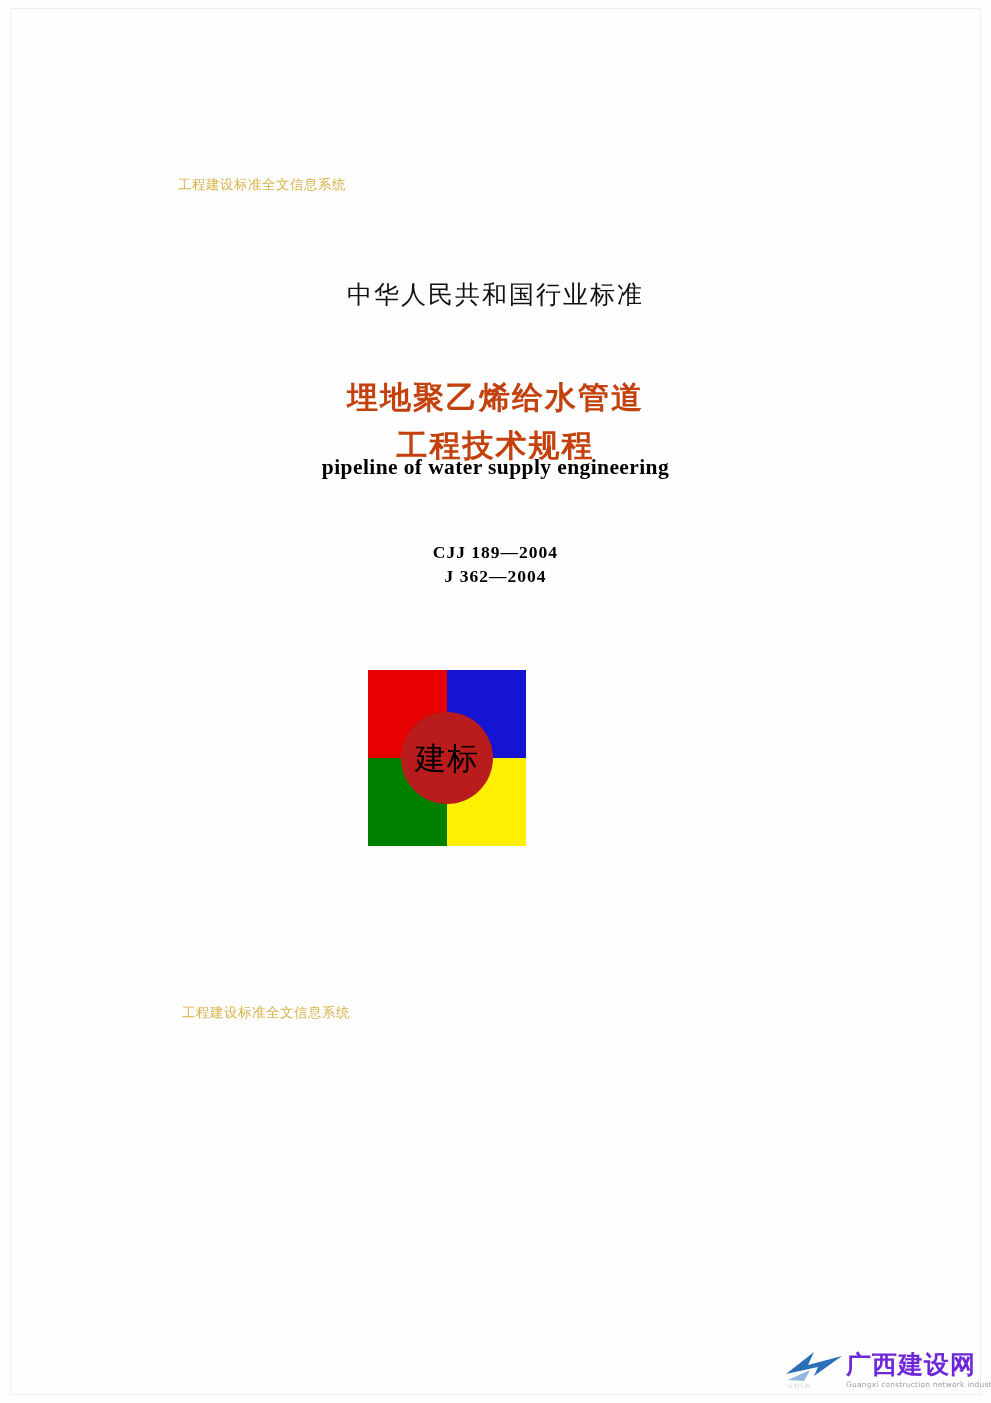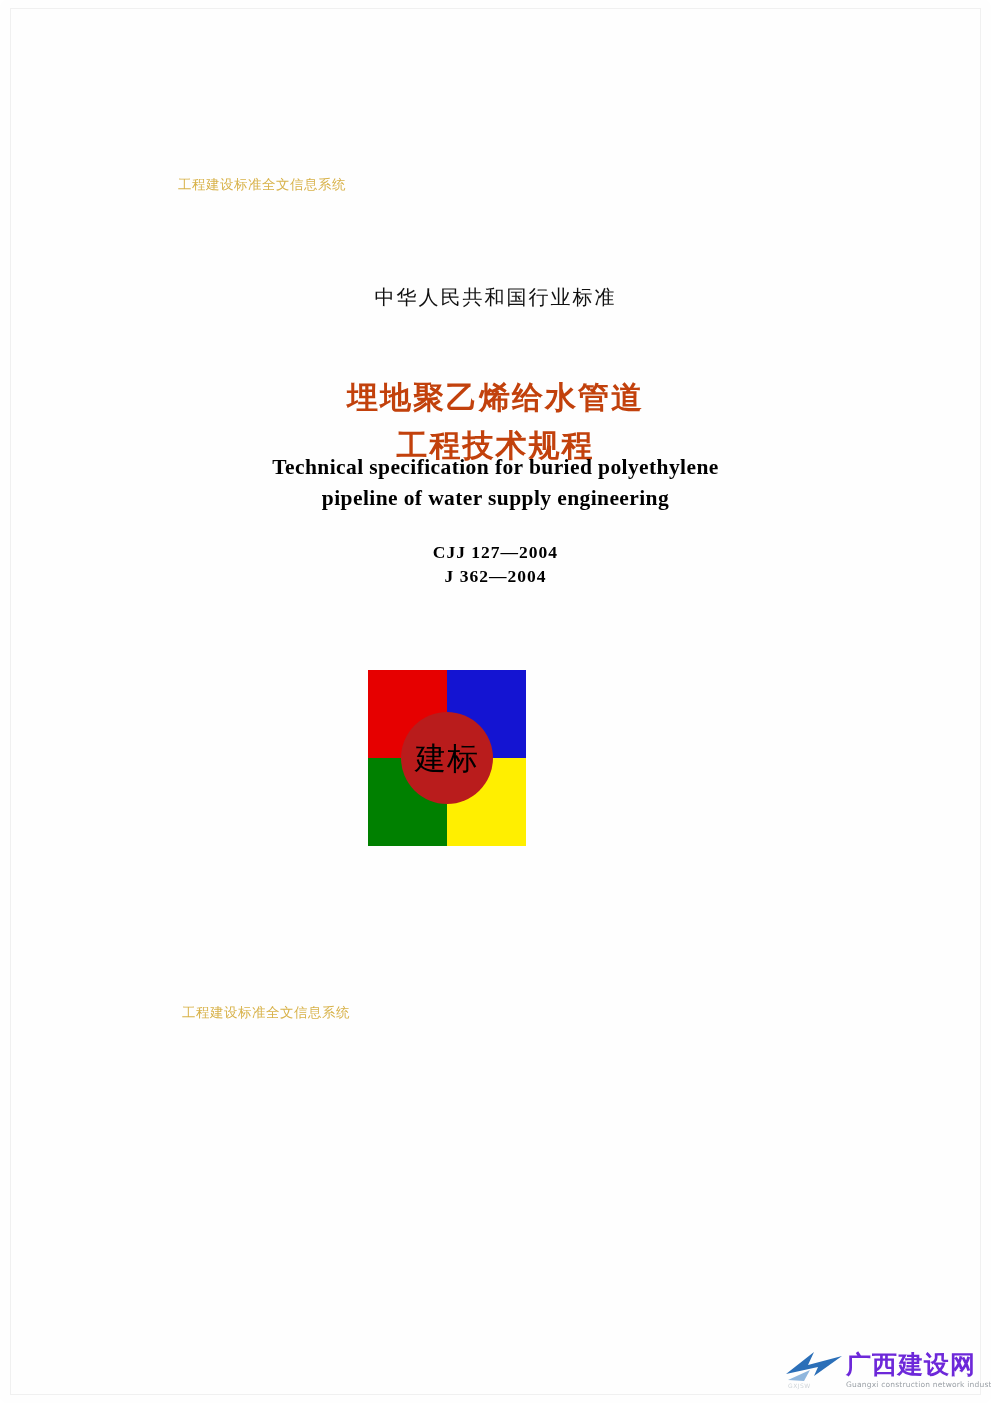--- a/index.html
+++ b/index.html
@@ -54,23 +54,23 @@
   }
 
   .center-col {
     position: absolute;
     left: 0;
     right: 0;
     text-align: center;
   }
 
   .std-org {
-    top: 284px;
-    font-family: "DejaVu Sans", sans-serif;
-    font-size: 20px;
+    top: 278px;
+    font-family: "DejaVu Sans", sans-serif;
+    font-size: 25px;
     color: #111;
     letter-spacing: 2px;
     font-weight: 500;
   }
 
   .title-cn {
     top: 373px;
     font-family: "DejaVu Sans", sans-serif;
     font-size: 31px;
     color: #c2410c;
@@ -211,26 +211,25 @@
   <div class="watermark-top">工程建设标准全文信息系统</div>
 
   <div class="center-col std-org">中华人民共和国行业标准</div>
 
   <div class="center-col title-cn">
     <span>埋地聚乙烯给水管道</span>
     <span class="line2">工程技术规程</span>
   </div>
 
   <div class="center-col title-en">
-    <span>Technical specification for buried polyethylene</span>
     <span class="line2">pipeline of water supply engineering</span>
   </div>
 
   <div class="center-col code-block">
-    <span>CJJ 127—2004</span>
+    <span>CJJ 189—2004</span>
     <span class="code2">J 362—2004</span>
   </div>
 
   <div class="logo-wrap">
     <div class="logo-quad">
       <div class="q-tl"></div>
       <div class="q-tr"></div>
       <div class="q-bl"></div>
       <div class="q-br"></div>
     </div>

